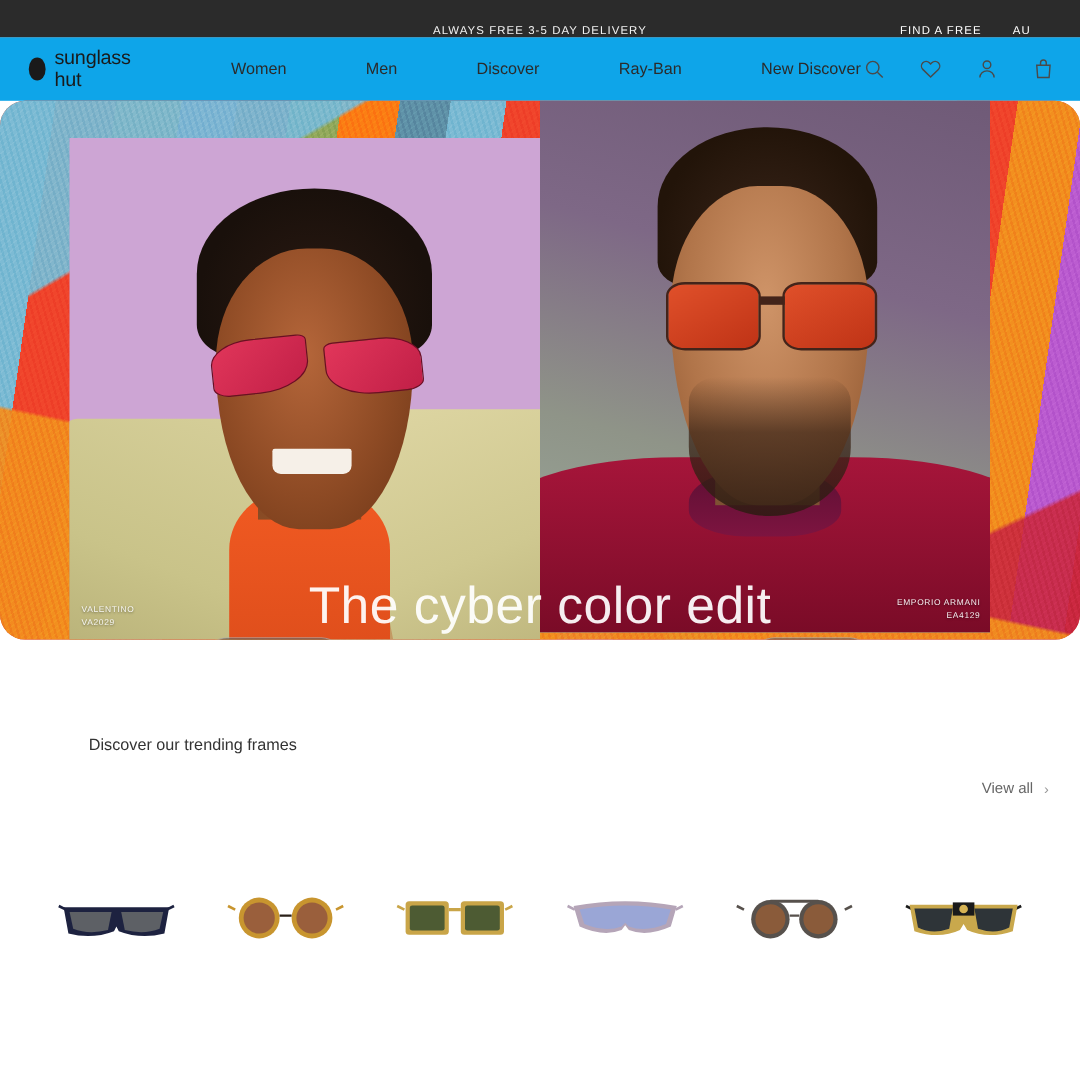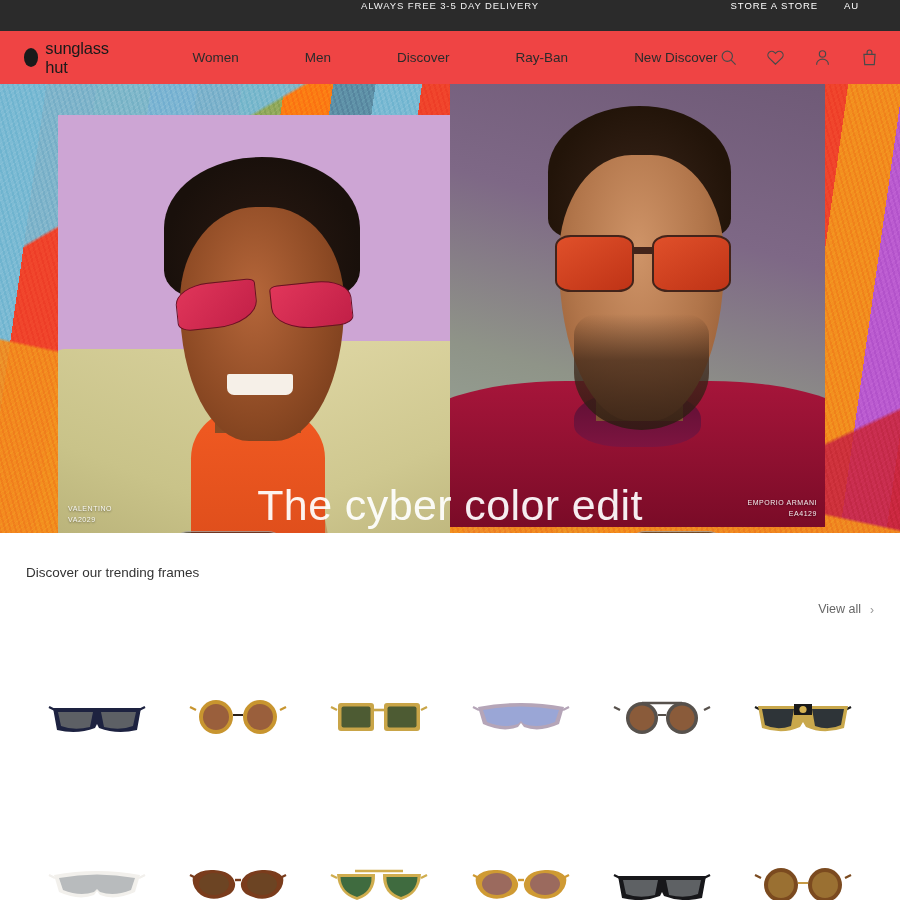--- a/index.html
+++ b/index.html
@@ -9,21 +9,21 @@
     background: #ffffff;
     overflow: hidden;
   }
 
   
   .announce {
     height: 31px;
     background: #2b2b2b;
     color: #ffffff;
     display: flex;
-    align-items: flex-start;
+    align-items: flex-end;
     position: relative;
   }
   .announce-msg {
     position: absolute;
     left: 0; right: 0;
     text-align: center;
     font-size: 9.5px;
     letter-spacing: 0.9px;
     font-weight: 400;
     color: #f2f2f2;
@@ -40,21 +40,21 @@
     font-size: 9.5px;
     letter-spacing: 0.9px;
     color: #ffffff;
     text-decoration: none;
   }
   .announce-link.underlined { text-underline-offset: 2px; }
 
   
   .header {
     height: 53px;
-    background: #ef4444;
+    background: #0ea5e9;
     display: flex;
     align-items: center;
     padding: 0 24px 0 24px;
   }
   .logo { display: flex; align-items: center; gap: 7px; }
   .logo-dot {
     width: 19px; height: 19px;
     background: #1a1a1a;
     border-radius: 50%;
     display: block;
@@ -89,20 +89,21 @@
     background: none; border: none; cursor: pointer;
   }
   .icon-btn svg { display: block; }
 
   
   .hero {
     position: relative;
     height: 449px;
     overflow: hidden;
     background: #c8452f;
+    border-radius: 21px;
   }
   .collage {
     position: absolute;
     inset: 0;
     background-color: #d94f2b;
     background-image:
       linear-gradient(150deg, rgba(124,183,206,0.95) 0 18%, rgba(0,0,0,0) 18.4%),
       linear-gradient(12deg,  rgba(232,138,42,0.95) 6% 30%, rgba(0,0,0,0) 30.5%),
       linear-gradient(-25deg, rgba(186,42,62,0.9) 0 14%, rgba(0,0,0,0) 14.5%),
       repeating-linear-gradient(98deg,
@@ -244,23 +245,24 @@
     cursor: pointer;
     font-family: "Liberation Sans", sans-serif;
     white-space: nowrap;
   }
   .shop-women { left: 172px; top: 447px; }
   .shop-men   { left: 628px; top: 447px; }
 
   
   .trending { padding: 0 26px; background: #fff; }
   .trending-head {
-    padding-top: 32px;
+    padding-top: 80px;
     font-size: 13.5px;
     color: #333333;
+    margin-left: 48px;
   }
   .viewall-row {
     display: flex;
     justify-content: flex-end;
     padding-top: 22px;
   }
   .viewall {
     display: inline-flex;
     align-items: flex-end;
     gap: 9px;
@@ -285,21 +287,21 @@
     cursor: pointer;
   }
   .prod { width: 100px; height: 46px; display:block; }
 </style>
 </head>
 <body>
 
 <div class="announce">
   <div class="announce-msg">ALWAYS FREE 3-5 DAY DELIVERY</div>
   <div class="announce-right">
-    <a class="announce-link">STORE A STORE</a>
+    <a class="announce-link">FIND A FREE</a>
     <a class="announce-link underlined">AU</a>
   </div>
 </div>
 
 <div class="header">
   <a class="logo">
     <span class="logo-dot"></span>
     <span class="logo-text">sunglass hut</span>
   </a>
 

